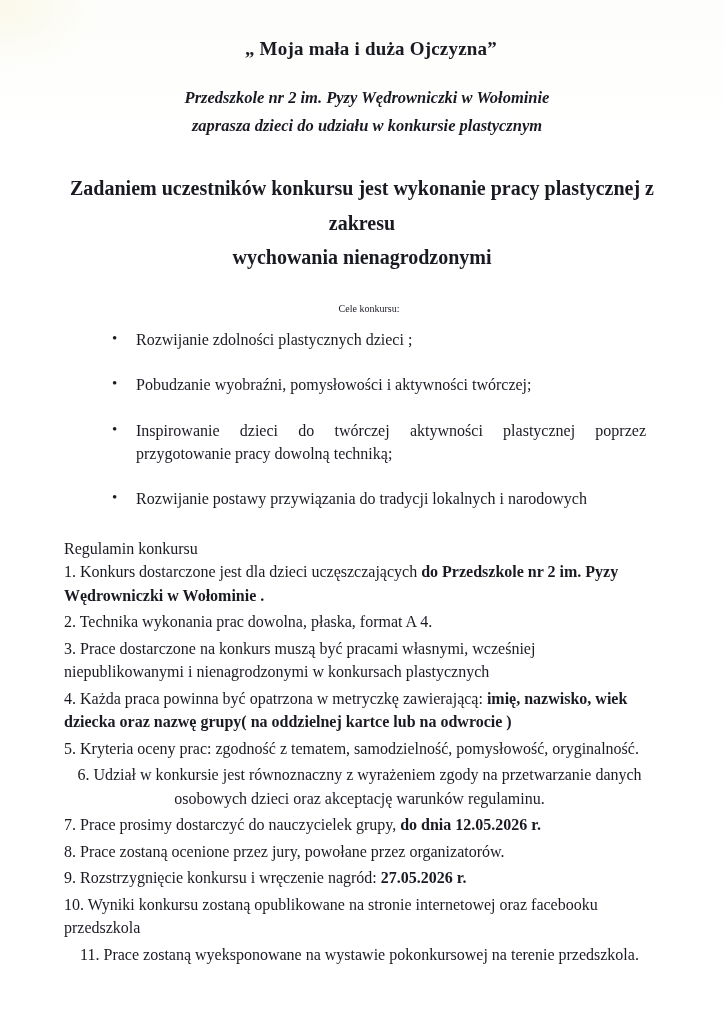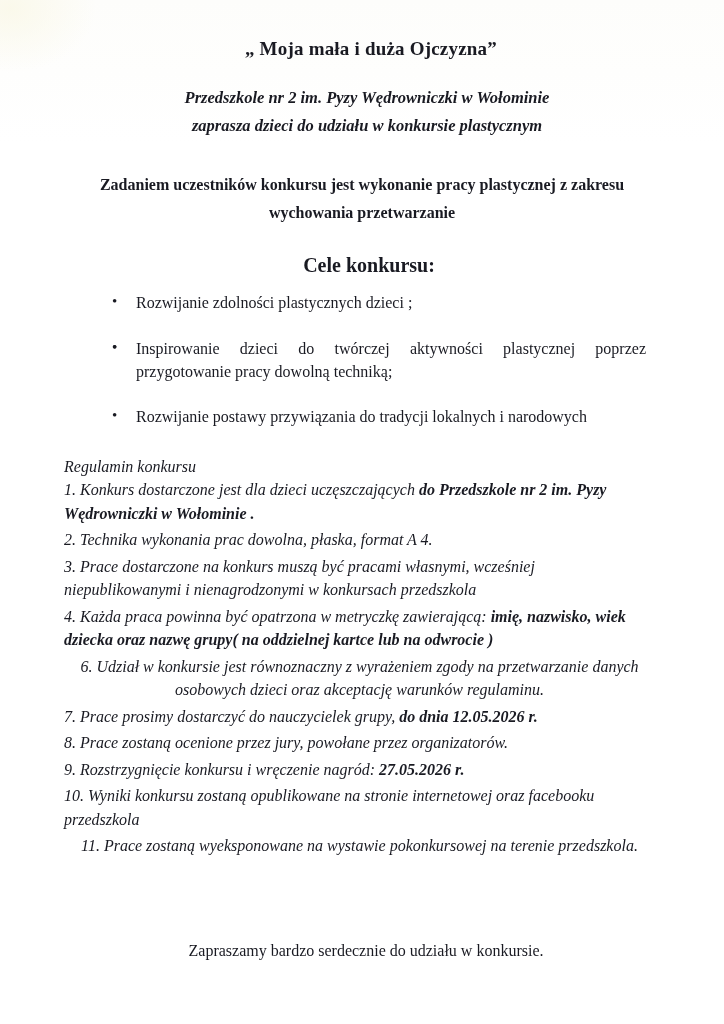--- a/index.html
+++ b/index.html
@@ -58,30 +58,30 @@
     font-size: 16.5px;
     line-height: 1.72;
     margin: 0 0 30px 0;
     padding-left: 10px;
     font-style: italic;
   }
 
   .task-block {
     text-align: center;
     font-weight: bold;
-    font-size: 16px;
+    font-size: 20px;
     line-height: 1.74;
     margin: 0 0 28px 0;
     padding: 0 10px;
   }
 
   .goals-heading {
     text-align: center;
-    font-weight: bold;
-    font-size: 20px;
+    font-weight: normal;
+    font-size: 10px;
     margin: 0 0 14px 0;
     padding-left: 14px;
   }
 
   
   .goals-list {
     list-style: none;
     margin: 0 0 30px 0;
     padding: 0 34px 0 92px;
   }
@@ -97,21 +97,20 @@
     left: -24px;
     top: 0;
     font-size: 15px;
     line-height: 1.45;
   }
   .goals-list li.justify { text-align: justify; }
 
   
   .rules {
     padding: 0 34px 0 20px;
-    font-style: italic;
   }
   .rules-heading {
     font-size: 16px;
     font-weight: normal;
     margin: 0 0 2px 0;
   }
   .rule {
     font-size: 16px;
     line-height: 1.47;
     margin: 0 0 3px 0;
@@ -137,39 +136,40 @@
 
     <h1 class="doc-title">„ Moja  mała i duża Ojczyzna”</h1>
 
     <div class="org-block">
       <div>Przedszkole nr 2 im. Pyzy Wędrowniczki  w Wołominie</div>
       <div>zaprasza dzieci  do udziału w konkursie plastycznym</div>
     </div>
 
     <div class="task-block">
       <div>Zadaniem uczestników konkursu jest wykonanie pracy plastycznej  z zakresu</div>
-      <div>wychowania przetwarzanie</div>
+      <div>wychowania nienagrodzonymi</div>
     </div>
 
     <div class="goals-heading">Cele konkursu:</div>
 
     <ul class="goals-list" id="goals-list">
         <li><span class="bullet">•</span><span>Rozwijanie zdolności plastycznych dzieci ;</span></li>
-        <li><span class="bullet">•</span></li>
+        <li><span class="bullet">•</span><span>Pobudzanie wyobraźni, pomysłowości i aktywności twórczej;</span></li>
         <li class="justify"><span class="bullet">•</span><span>Inspirowanie dzieci        do twórczej aktywności plastycznej poprzez przygotowanie pracy dowolną techniką;</span></li>
         <li><span class="bullet">•</span><span>Rozwijanie postawy przywiązania do tradycji lokalnych i narodowych</span></li>
       </ul>
 
     <div class="rules">
       <div class="rules-heading">Regulamin konkursu</div>
       <div id="rules-list">
           <div class="rule"><span>1.</span><span> Konkurs dostarczone jest dla dzieci uczęszczających  </span><b> do Przedszkole nr 2 im. Pyzy Wędrowniczki w Wołominie  .</b></div>
           <div class="rule"><span>2.</span><span> Technika wykonania prac dowolna, płaska,  format  A 4.</span></div>
-          <div class="rule"><span>3.</span><span> Prace dostarczone na konkurs muszą być pracami własnymi,  wcześniej niepublikowanymi  i nienagrodzonymi w konkursach przedszkola</span></div>
+          <div class="rule"><span>3.</span><span> Prace dostarczone na konkurs muszą być pracami własnymi,  wcześniej niepublikowanymi  i nienagrodzonymi w konkursach plastycznych</span></div>
           <div class="rule"><span>4.</span><span> Każda praca powinna być opatrzona w metryczkę zawierającą: </span><b>imię, nazwisko, wiek dziecka oraz nazwę grupy( na oddzielnej kartce lub na odwrocie  )</b></div>
+          <div class="rule"><span>5.</span><span> Kryteria oceny prac: zgodność z tematem, samodzielność, pomysłowość, oryginalność.</span></div>
           <div class="rule indent"><span>6.</span><span> Udział w konkursie jest równoznaczny z wyrażeniem zgody na przetwarzanie danych osobowych  dzieci oraz akceptację warunków regulaminu.</span></div>
           <div class="rule"><span>7.</span><span> Prace prosimy dostarczyć do nauczycielek grupy, </span><b>do dnia 12.05.2026 r.</b></div>
           <div class="rule"><span>8.</span><span> Prace zostaną ocenione przez jury, powołane przez organizatorów.</span></div>
           <div class="rule"><span>9.</span><span> Rozstrzygnięcie konkursu i wręczenie nagród: </span><b>27.05.2026 r.</b></div>
           <div class="rule"><span>10.</span><span> Wyniki konkursu zostaną opublikowane na stronie internetowej oraz facebooku przedszkola</span></div>
           <div class="rule indent"><span>11.</span><span>  Prace zostaną  wyeksponowane na wystawie pokonkursowej na terenie przedszkola.</span></div>
         </div>
     </div>
 
     <div class="closing">Zapraszamy bardzo serdecznie do udziału w konkursie.</div>

